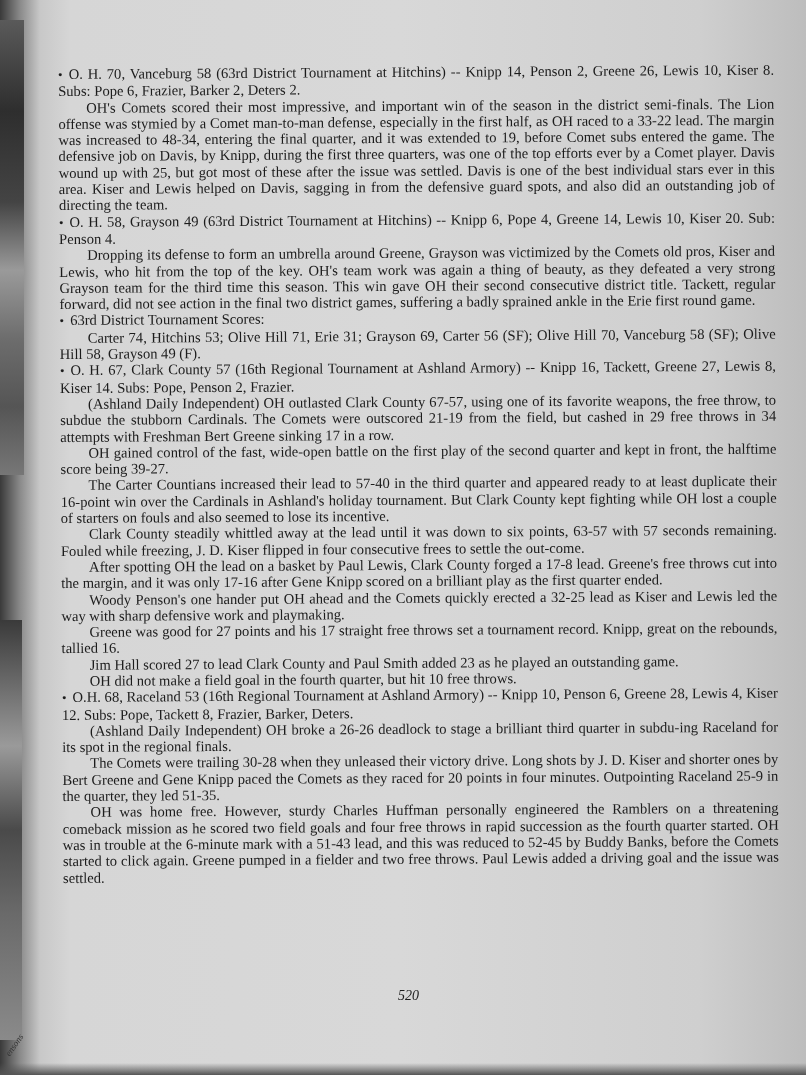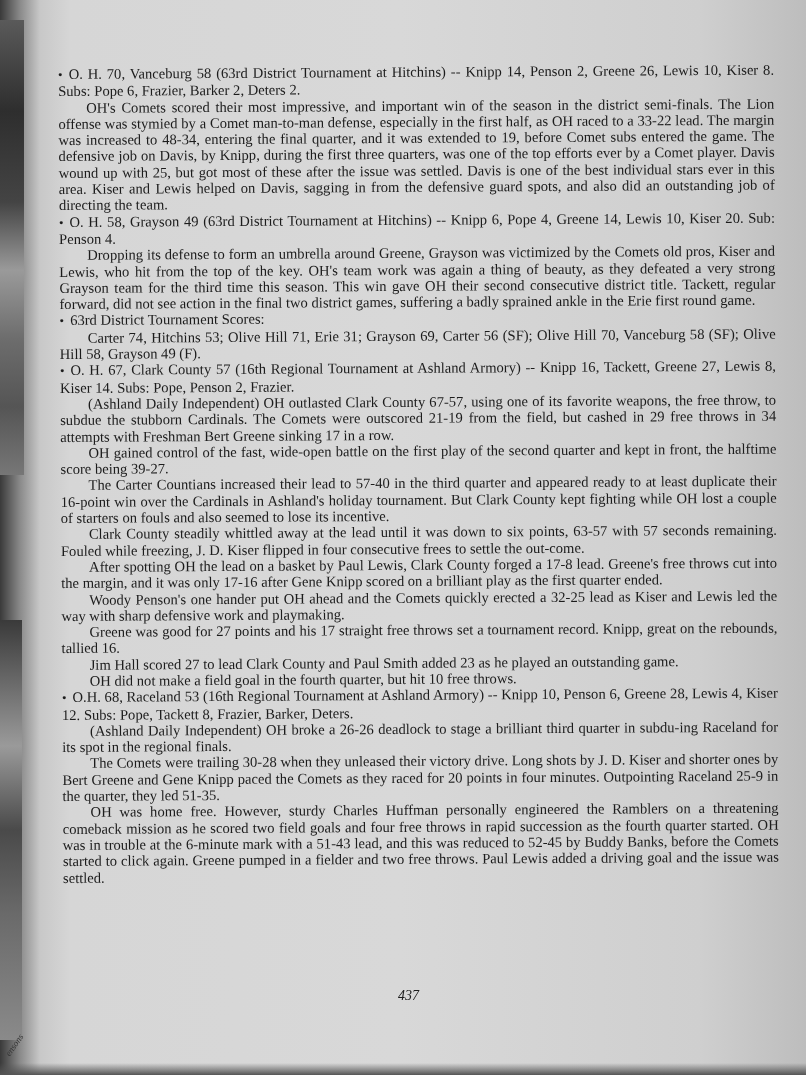--- a/index.html
+++ b/index.html
@@ -62,14 +62,14 @@
   <p class="para">Woody Penson's one hander put OH ahead and the Comets quickly erected a 32-25 lead as Kiser and Lewis led the way with sharp defensive work and playmaking.</p>
   <p class="para">Greene was good for 27 points and his 17 straight free throws set a tournament record.  Knipp, great on the rebounds, tallied 16.</p>
   <p class="para">Jim Hall scored 27 to lead Clark County and Paul Smith added 23 as he played an outstanding game.</p>
   <p class="para">OH did not make a field goal in the fourth quarter, but hit 10 free throws.</p>
   <p class="game">O.H. 68, Raceland 53 (16th Regional Tournament at Ashland Armory) -- Knipp 10, Penson 6, Greene 28, Lewis 4, Kiser 12.  Subs: Pope, Tackett 8, Frazier, Barker, Deters.</p>
   <p class="para">(Ashland Daily Independent)  OH broke a 26-26 deadlock to stage a brilliant third quarter in subdu-ing Raceland for its spot in the regional finals.</p>
   <p class="para">The Comets were trailing 30-28 when they unleased their victory drive.  Long shots by J. D. Kiser and shorter ones by Bert Greene and Gene Knipp paced the Comets as they raced for 20 points in four minutes.  Outpointing Raceland 25-9 in the quarter, they led 51-35.</p>
   <p class="para">OH was home free.  However, sturdy Charles Huffman personally engineered the Ramblers on a threatening comeback mission as he scored two field goals and four free throws in rapid succession as the fourth quarter started.  OH was in trouble at the 6-minute mark with a 51-43 lead, and this was reduced to 52-45 by Buddy Banks, before the Comets started to click again.  Greene pumped in a fielder and two free throws.  Paul Lewis added a driving goal and the issue was settled.</p>
 </div>
 
-<div class="page-number">437</div>
+<div class="page-number">520</div>
 <div class="bottom-edge"></div>
 
 </body></html>

